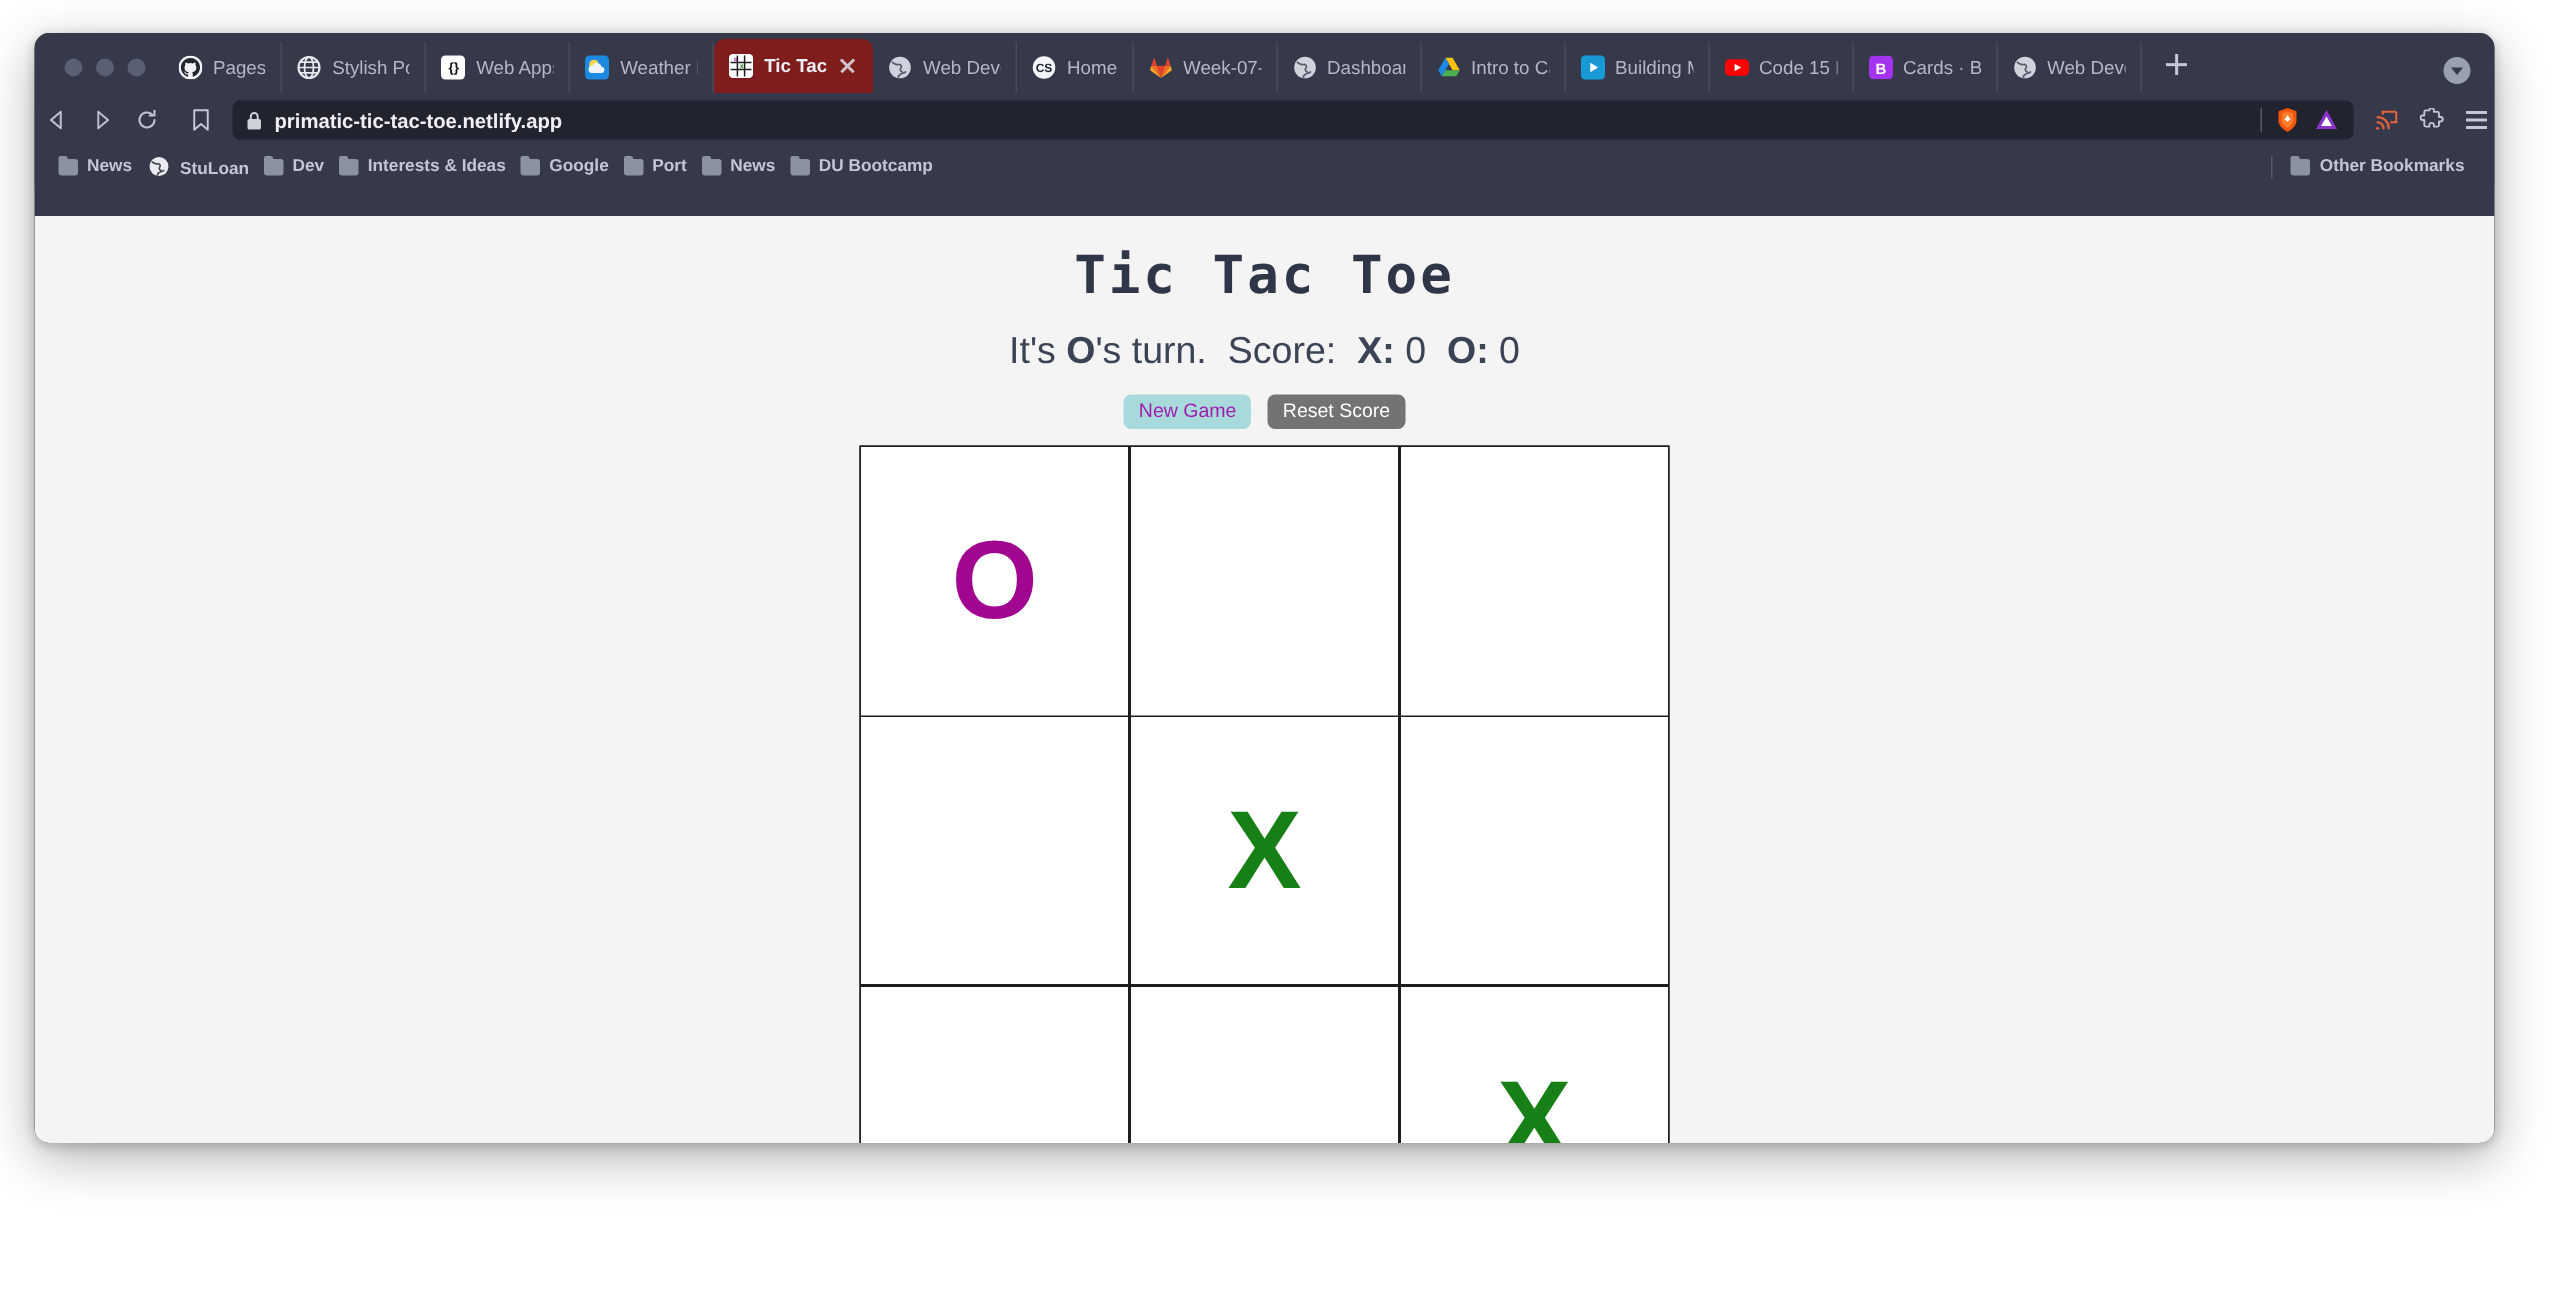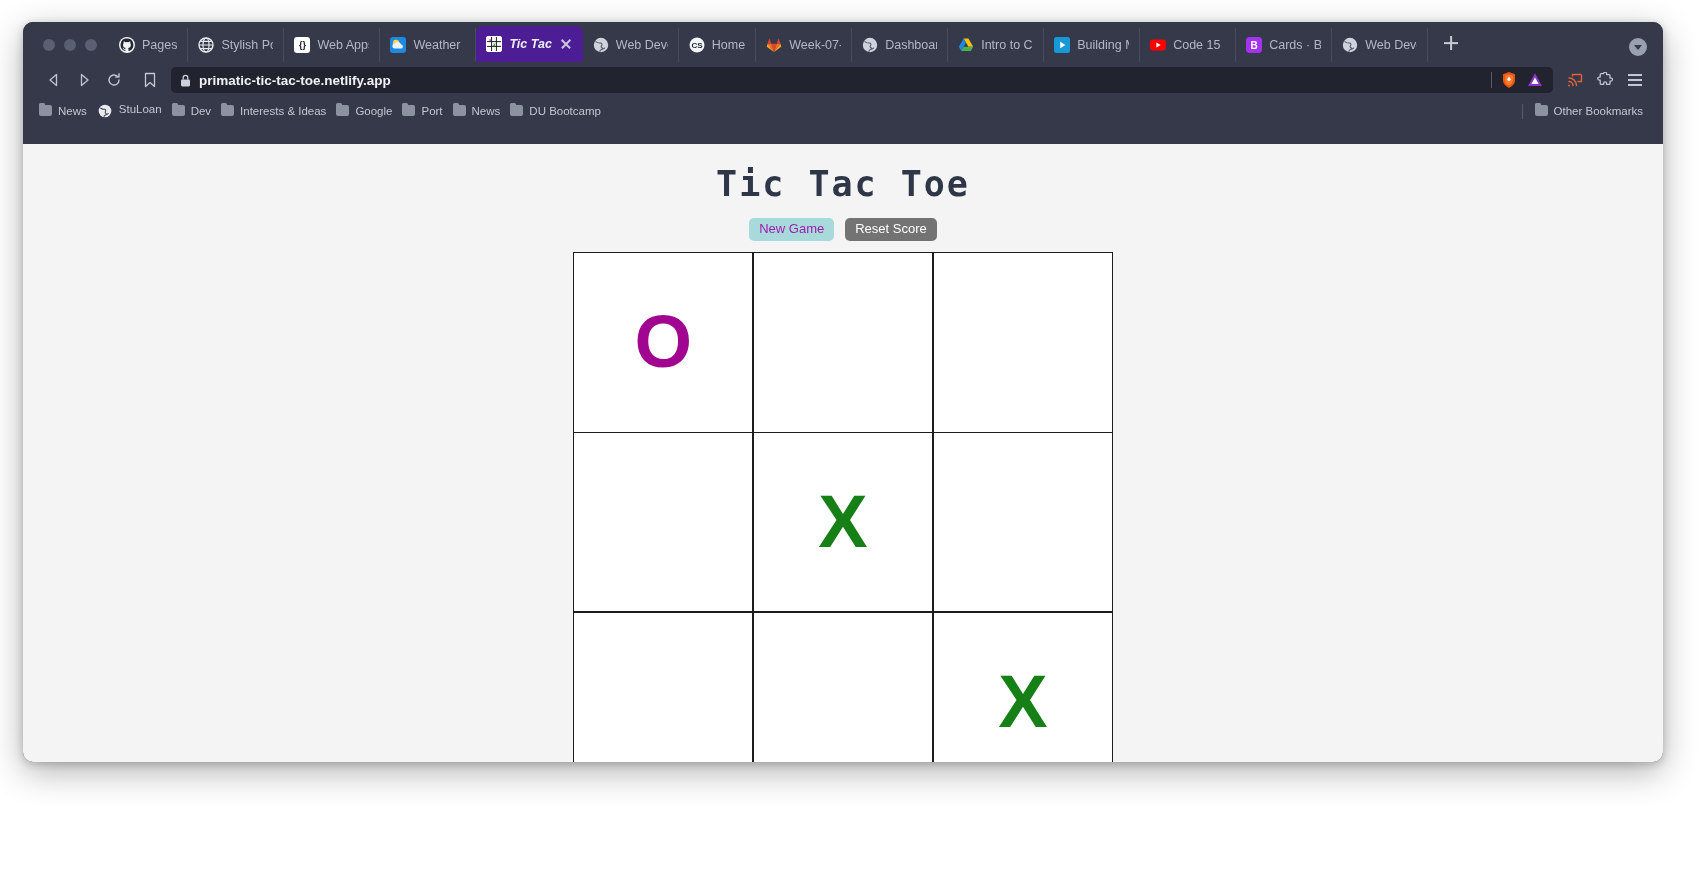--- a/index.html
+++ b/index.html
@@ -66,28 +66,27 @@
     border-right: 1px solid #464b5e;
   }
   .tab .tab-label {
     white-space: nowrap;
     overflow: hidden;
     text-overflow: clip;
     flex: 1 1 auto;
     min-width: 0;
   }
   .tab.active {
-    background: #4c1d95;
+    background: #7f1d1d;
     border-radius: 7px 7px 0 0;
     color: #eceef4;
     max-width: 112px;
     border-right: none;
     height: 36px;
     font-weight: bold;
-    font-style: italic;
   }
   .tab.active + .tab { border-left: none; }
   .favicon {
     width: 16px; height: 16px;
     flex: 0 0 16px;
     border-radius: 3px;
     display: flex;
     align-items: center;
     justify-content: center;
     font-size: 10px;
@@ -144,21 +143,21 @@
     border-right: 4px solid transparent;
     border-top: 5px solid #35394a;
   }
   
   .toolbar {
     height: 36px;
     flex: 0 0 36px;
     background: #35394a;
     display: flex;
     align-items: center;
-    padding: 0 16px;
+    padding: 0 0;
     gap: 0;
   }
   .navbtn {
     width: 30px; height: 30px;
     display: flex; align-items: center; justify-content: center;
     color: #c0c4d0;
   }
   .navbtn svg { display: block; }
   .omnibox-wrap {
     flex: 1 1 auto;
@@ -222,24 +221,25 @@
     background: #35394a;
     display: flex;
     align-items: center;
     padding: 0 12px 0 14px;
     gap: 0;
     font-size: 11.5px;
     color: #c3c7d2;
   }
   .bm {
     display: flex;
-    align-items: flex-start;
+    align-items: flex-end;
     gap: 6px;
     padding: 2px 8px 2px 2px;
     white-space: nowrap;
+    font-weight: bold;
   }
   .folder {
     width: 13px; height: 11px;
     background: #8d92a1;
     border-radius: 1.5px 2px 2px 2px;
     position: relative;
     flex: 0 0 13px;
   }
   .folder::before {
     content: "";
@@ -623,20 +623,23 @@
           <span class="folder"></span>
           <span>Other Bookmarks</span>
         </div>
       </div>
     </div>
 
     <div class="viewport">
 
       <h1 class="page-title">Tic Tac Toe</h1>
 
+      <div class="status">
+        <span>It's </span><b>O</b><span>'s turn.</span><span class="gap"></span><span>Score:</span><span class="gap"></span><b>X:</b> <span>0</span><span class="gap"></span><b>O:</b> <span>0</span>
+      </div>
 
       <div class="btnrow">
         <button class="btn btn-new">New Game</button>
         <button class="btn btn-reset">Reset Score</button>
       </div>
 
       <div class="board">
         <div class="cell mark-o">O</div>
         <div class="cell"></div>
         <div class="cell"></div>

